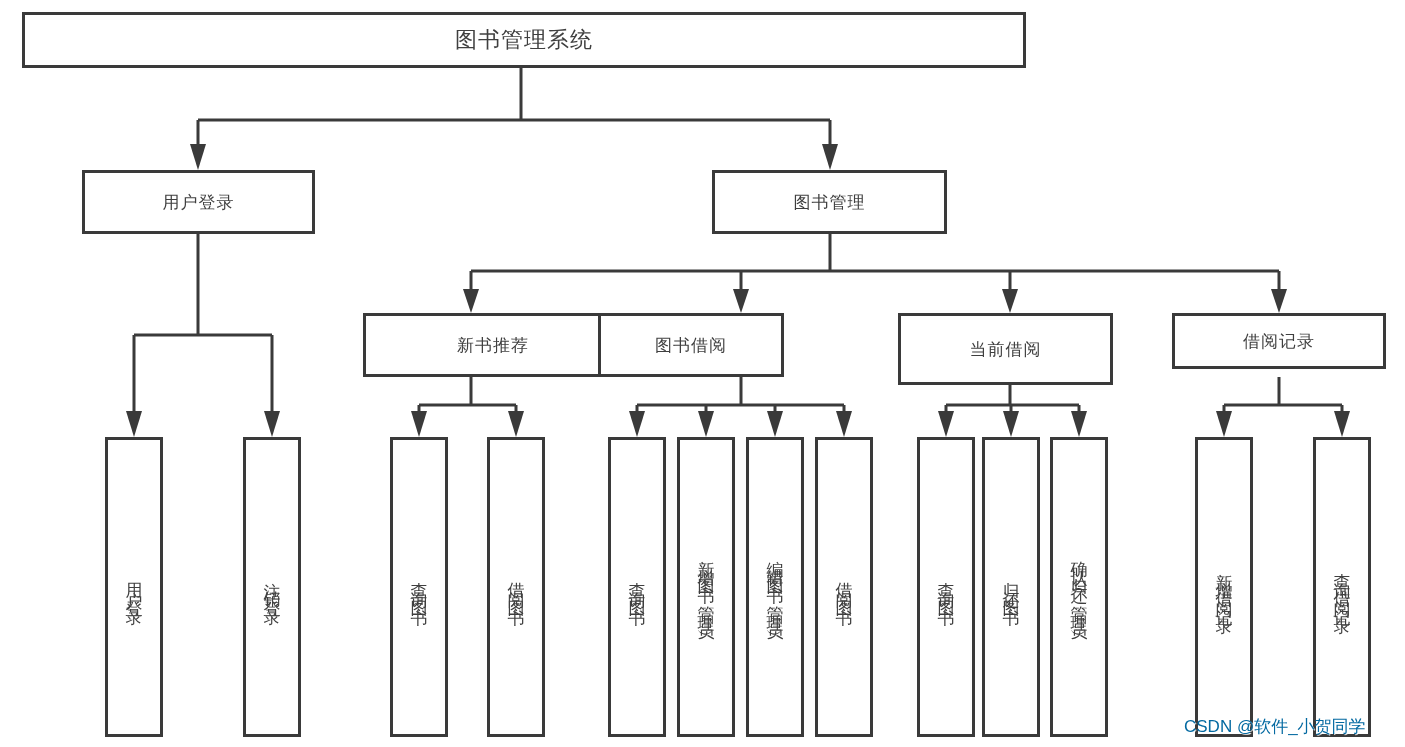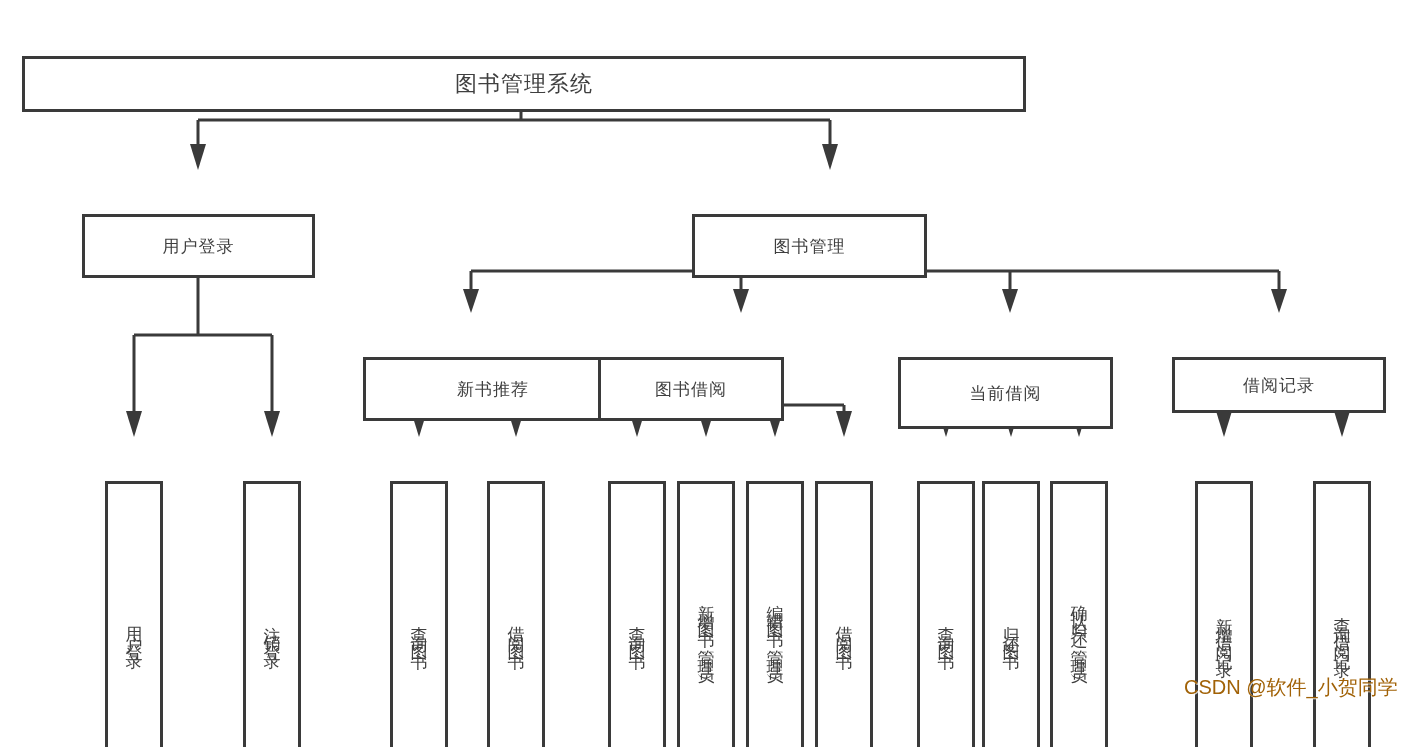--- a/index.html
+++ b/index.html
@@ -22,42 +22,41 @@
     pointer-events: none;
   }
   .node {
     position: absolute;
     background: #ffffff;
     border: 3px solid #3a3a3a;
     display: flex;
     align-items: center;
     justify-content: center;
     z-index: 2;
-    margin-top: 44px;
   }
   .node .lbl {
     font-size: 17px;
     letter-spacing: 1px;
     color: #3f3f3f;
     white-space: nowrap;
   }
   .node.v .lbl {
     writing-mode: vertical-rl;
     text-orientation: mixed;
     letter-spacing: 9px;
     line-height: 1;
     white-space: normal;
   }
   .node.root .lbl { font-size: 22px; }
   #watermark {
     position: absolute;
-    left: 1184px; top: 674px;
+    left: 1184px; top: 715px;
     z-index: 5;
-    font-size: 20px;
-    color: #a16207;
+    font-size: 17px;
+    color: #0369a1;
     text-shadow: 1px 1px 0 rgba(255,255,255,0.75);
     white-space: nowrap;
   }
 </style>
 </head>
 <body>
 
 <div id="canvas">
 
   <svg id="connectors" width="1405" height="747" viewBox="0 0 1405 747" xmlns="http://www.w3.org/2000/svg">
@@ -103,21 +102,21 @@
     </g>
   </svg>
 
   <div class="node root" style="left:22px;top:12px;width:1004px;height:56px">
     <span class="lbl">图书管理系统</span>
   </div>
 
   <div class="node" style="left:82px;top:170px;width:233px;height:64px">
     <span class="lbl">用户登录</span>
   </div>
-  <div class="node" style="left:692px;top:170px;width:235px;height:64px">
+  <div class="node" style="left:712px;top:170px;width:235px;height:64px">
     <span class="lbl">图书管理</span>
   </div>
 
   <div class="node" style="left:363px;top:313px;width:260px;height:64px">
     <span class="lbl">新书推荐</span>
   </div>
   <div class="node" style="left:598px;top:313px;width:186px;height:64px">
     <span class="lbl">图书借阅</span>
   </div>
   <div class="node" style="left:898px;top:313px;width:215px;height:72px">

